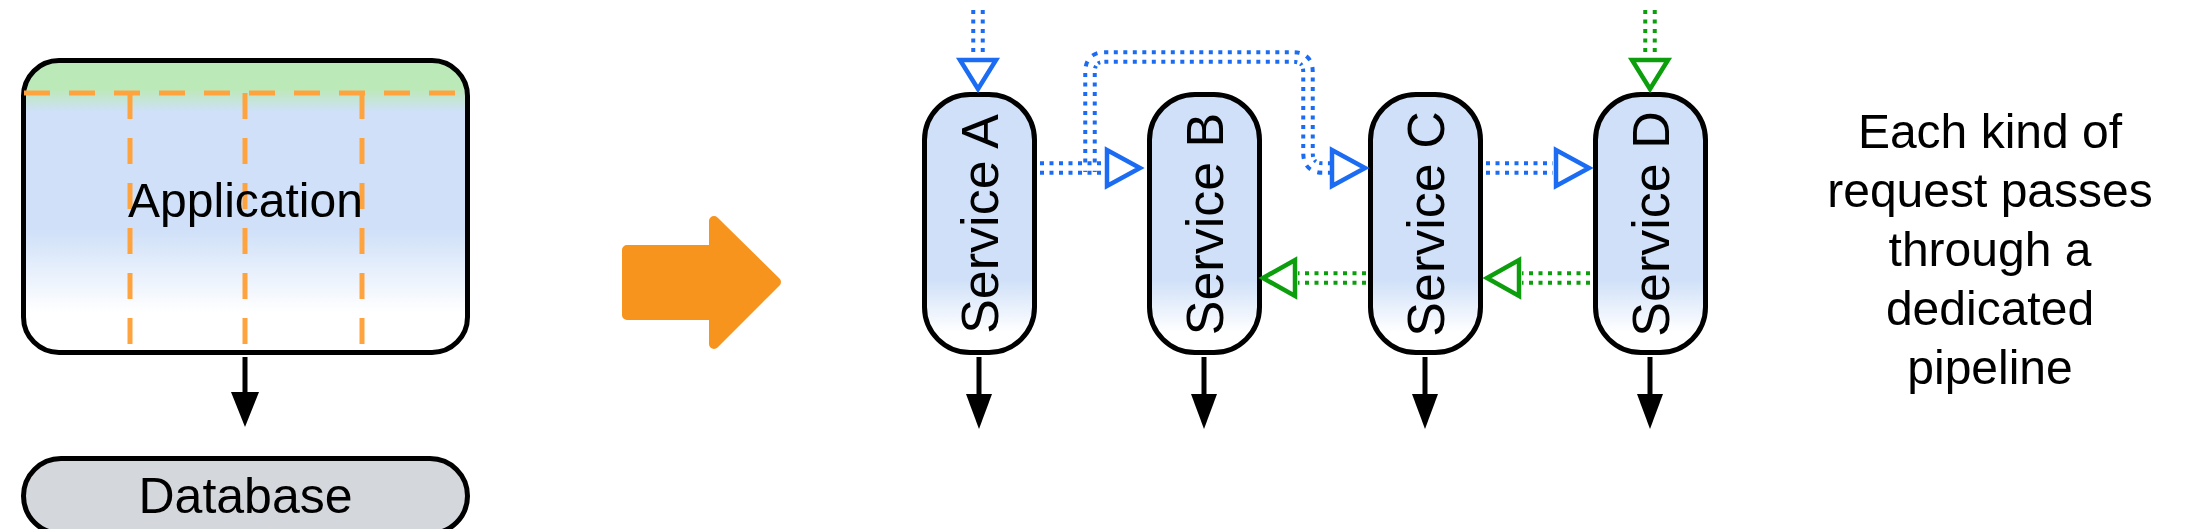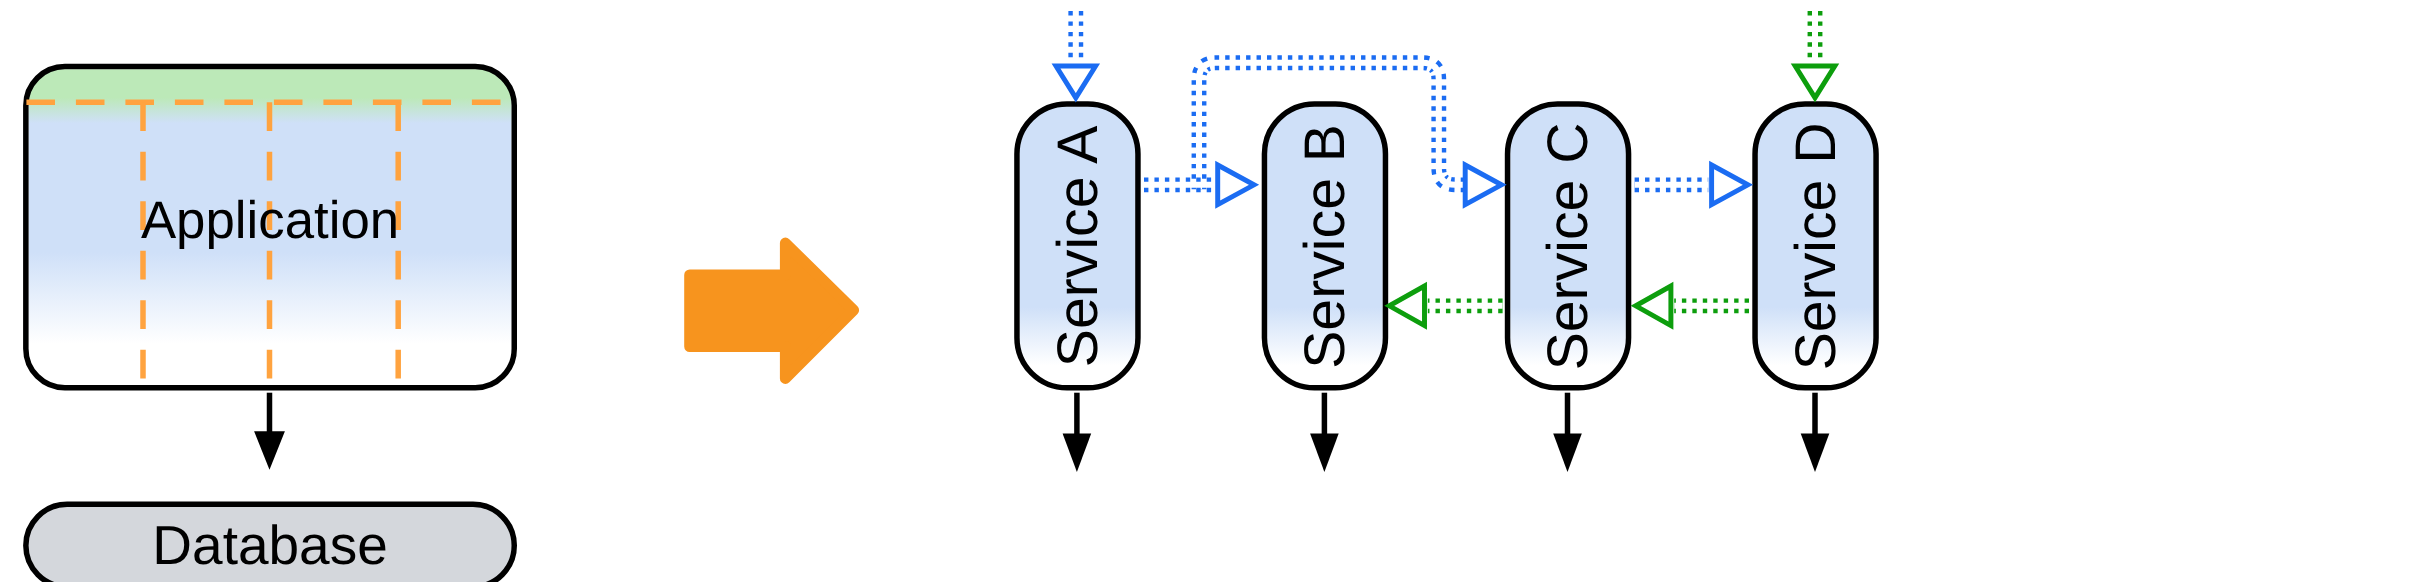--- a/index.html
+++ b/index.html
@@ -81,20 +81,25 @@
     <span class="label">Service B</span>
   </div>
   <div class="node svc" style="left:1368px">
     <span class="label">Service C</span>
   </div>
   <div class="node svc" style="left:1593px">
     <span class="label">Service D</span>
   </div>
 
 
+  <div class="note">Each kind of
+request passes
+through a
+dedicated
+pipeline</div>
 
   <svg class="overlay" width="2192" height="529" viewBox="0 0 2192 529">
 
     <g>
       <path class="orange-dash" d="M 24 93 H 467"></path>
       <path class="orange-dash" d="M 130 93 V 362"></path>
       <path class="orange-dash" d="M 245 93 V 362"></path>
       <path class="orange-dash" d="M 362 93 V 362"></path>
     </g>
 

